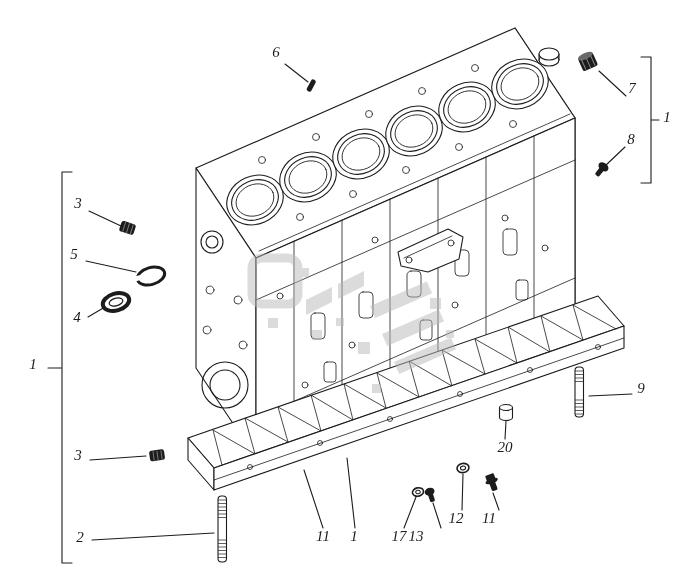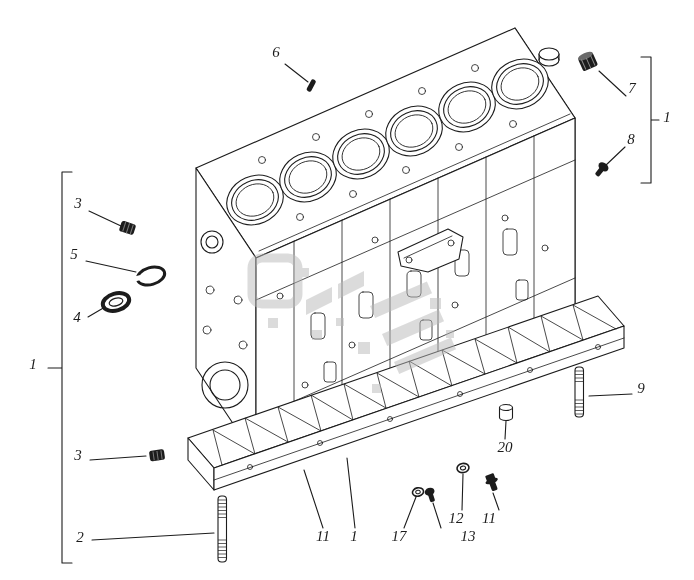--- a/index.html
+++ b/index.html
@@ -262,17 +262,17 @@
   <div class="callout" style="left:78px;top:203px">3</div>
   <div class="callout" style="left:74px;top:254px">5</div>
   <div class="callout" style="left:77px;top:317px">4</div>
   <div class="callout" style="left:33px;top:364px">1</div>
   <div class="callout" style="left:78px;top:455px">3</div>
   <div class="callout" style="left:80px;top:537px">2</div>
   <div class="callout" style="left:641px;top:388px">9</div>
   <div class="callout" style="left:505px;top:447px">20</div>
   <div class="callout" style="left:489px;top:518px">11</div>
   <div class="callout" style="left:456px;top:518px">12</div>
-  <div class="callout" style="left:468px;top:536px">13</div>
+  <div class="callout" style="left:416px;top:536px">13</div>
   <div class="callout" style="left:399px;top:536px">17</div>
   <div class="callout" style="left:354px;top:536px">1</div>
   <div class="callout" style="left:323px;top:536px">11</div>
 </div>
 
 </body></html>

